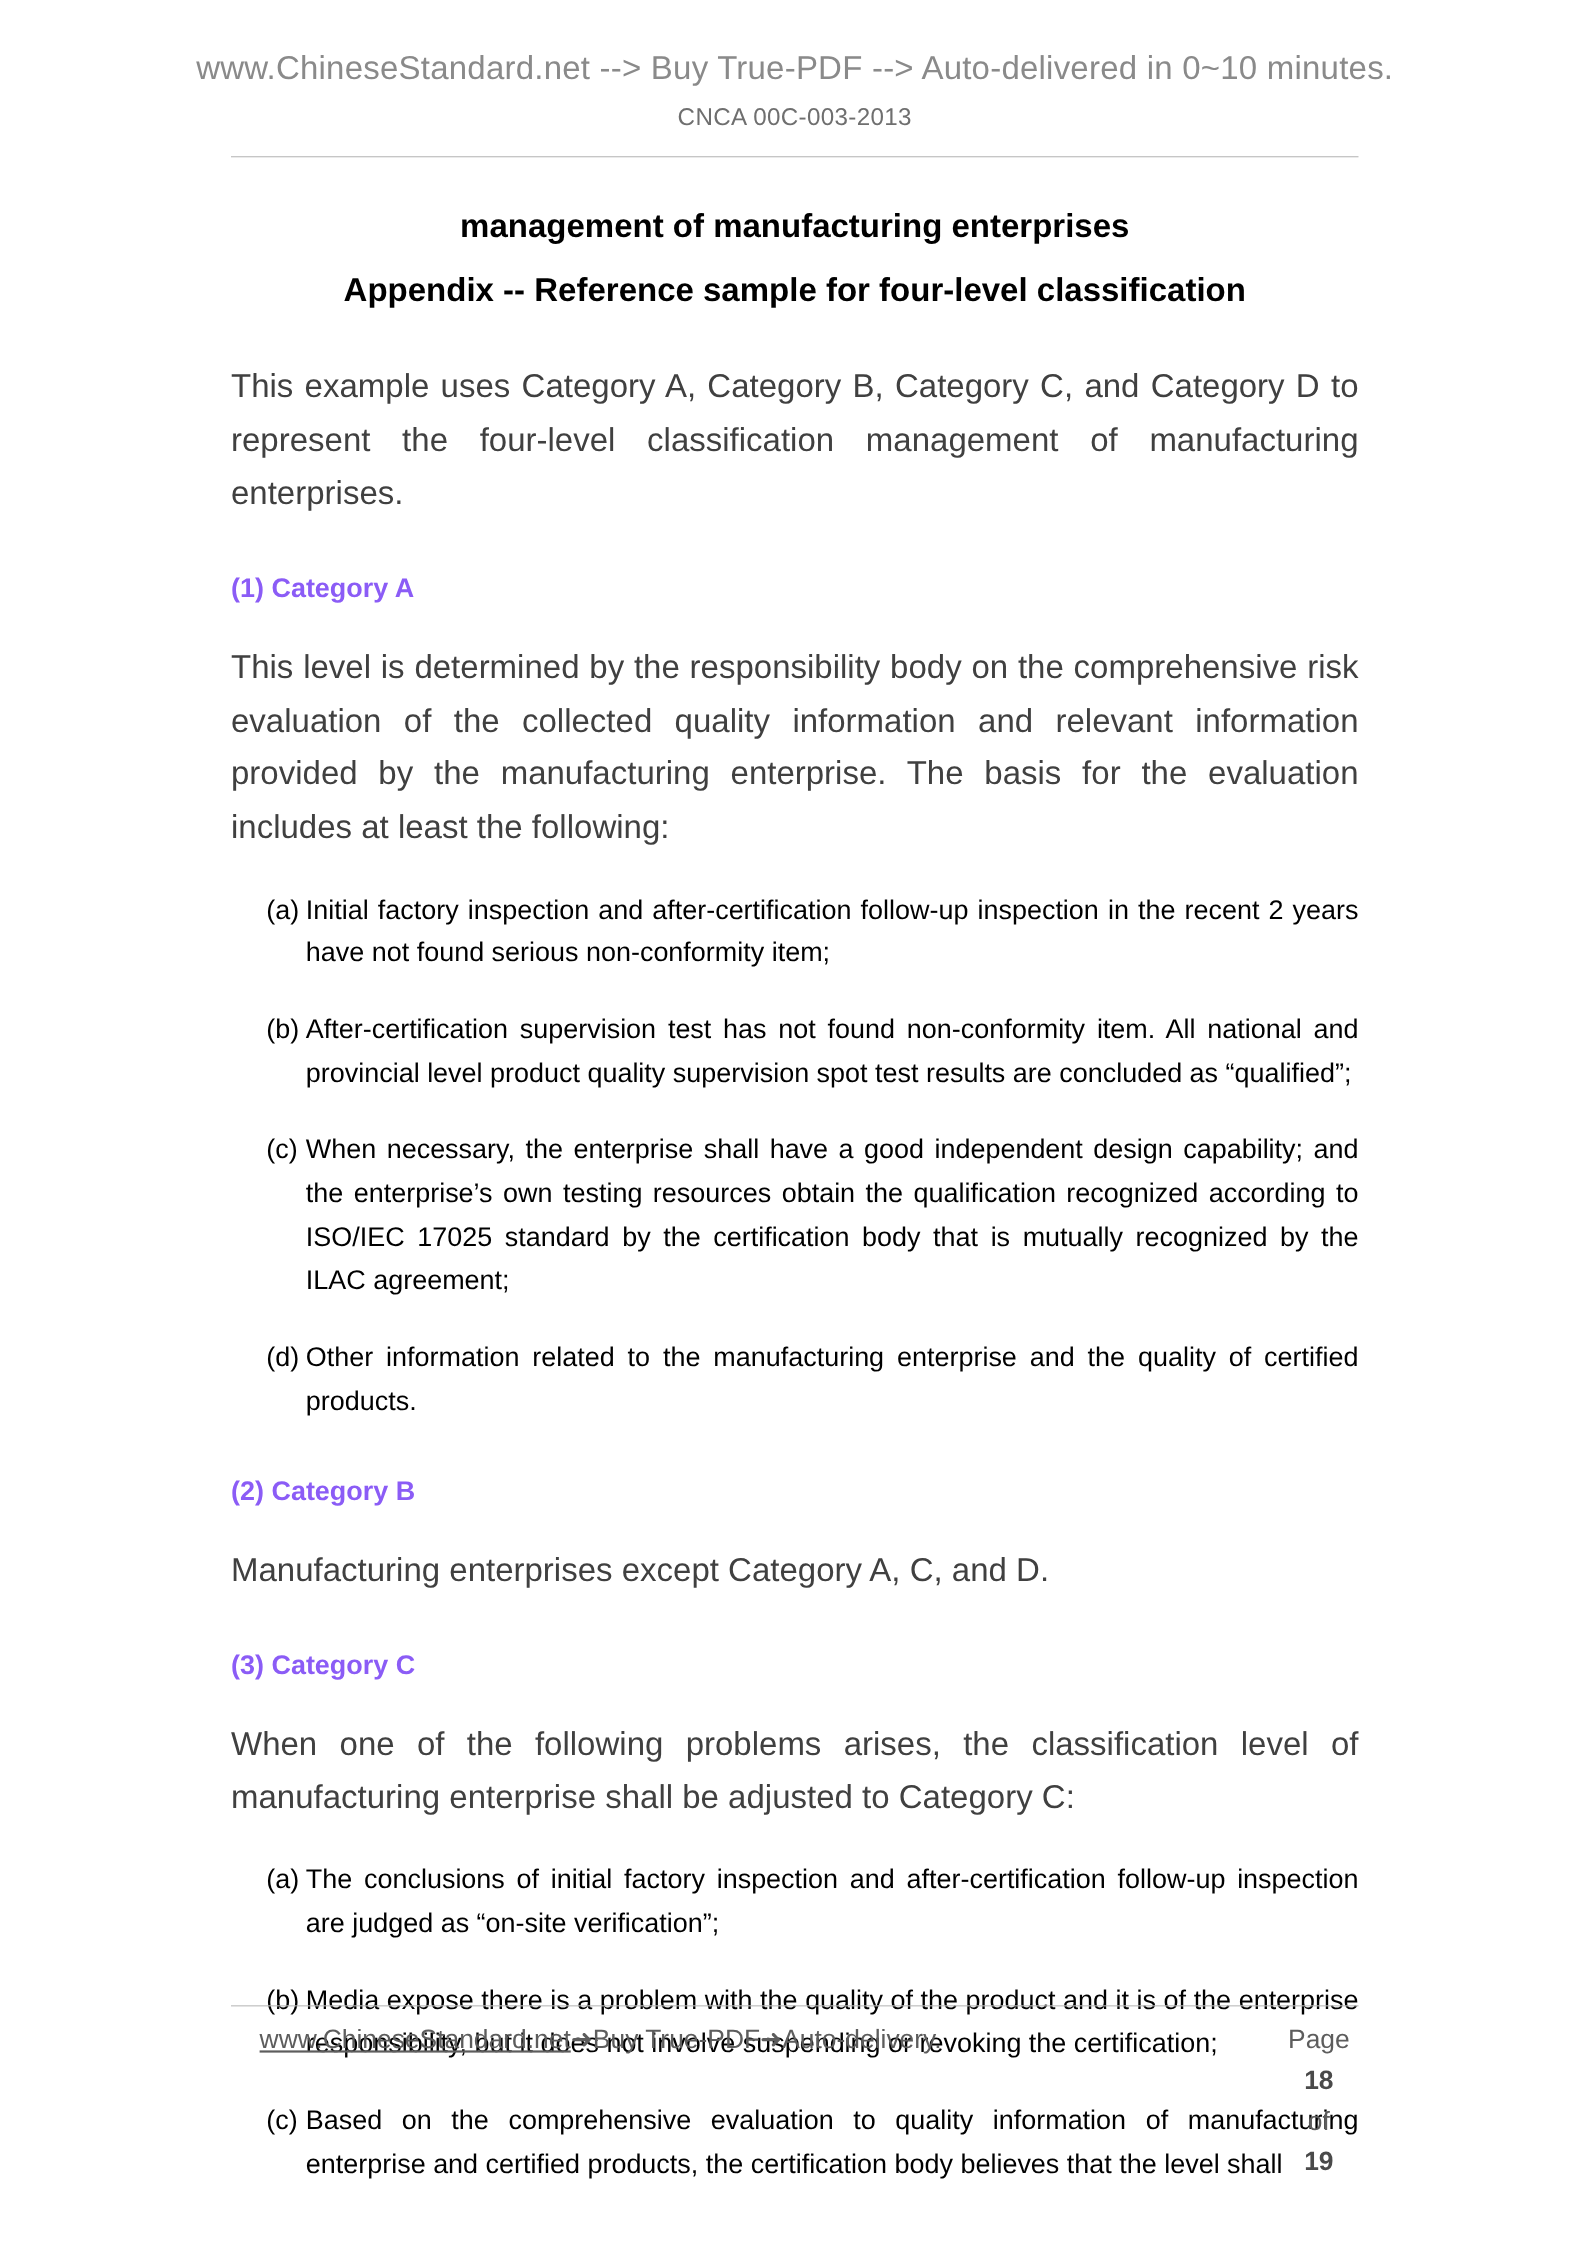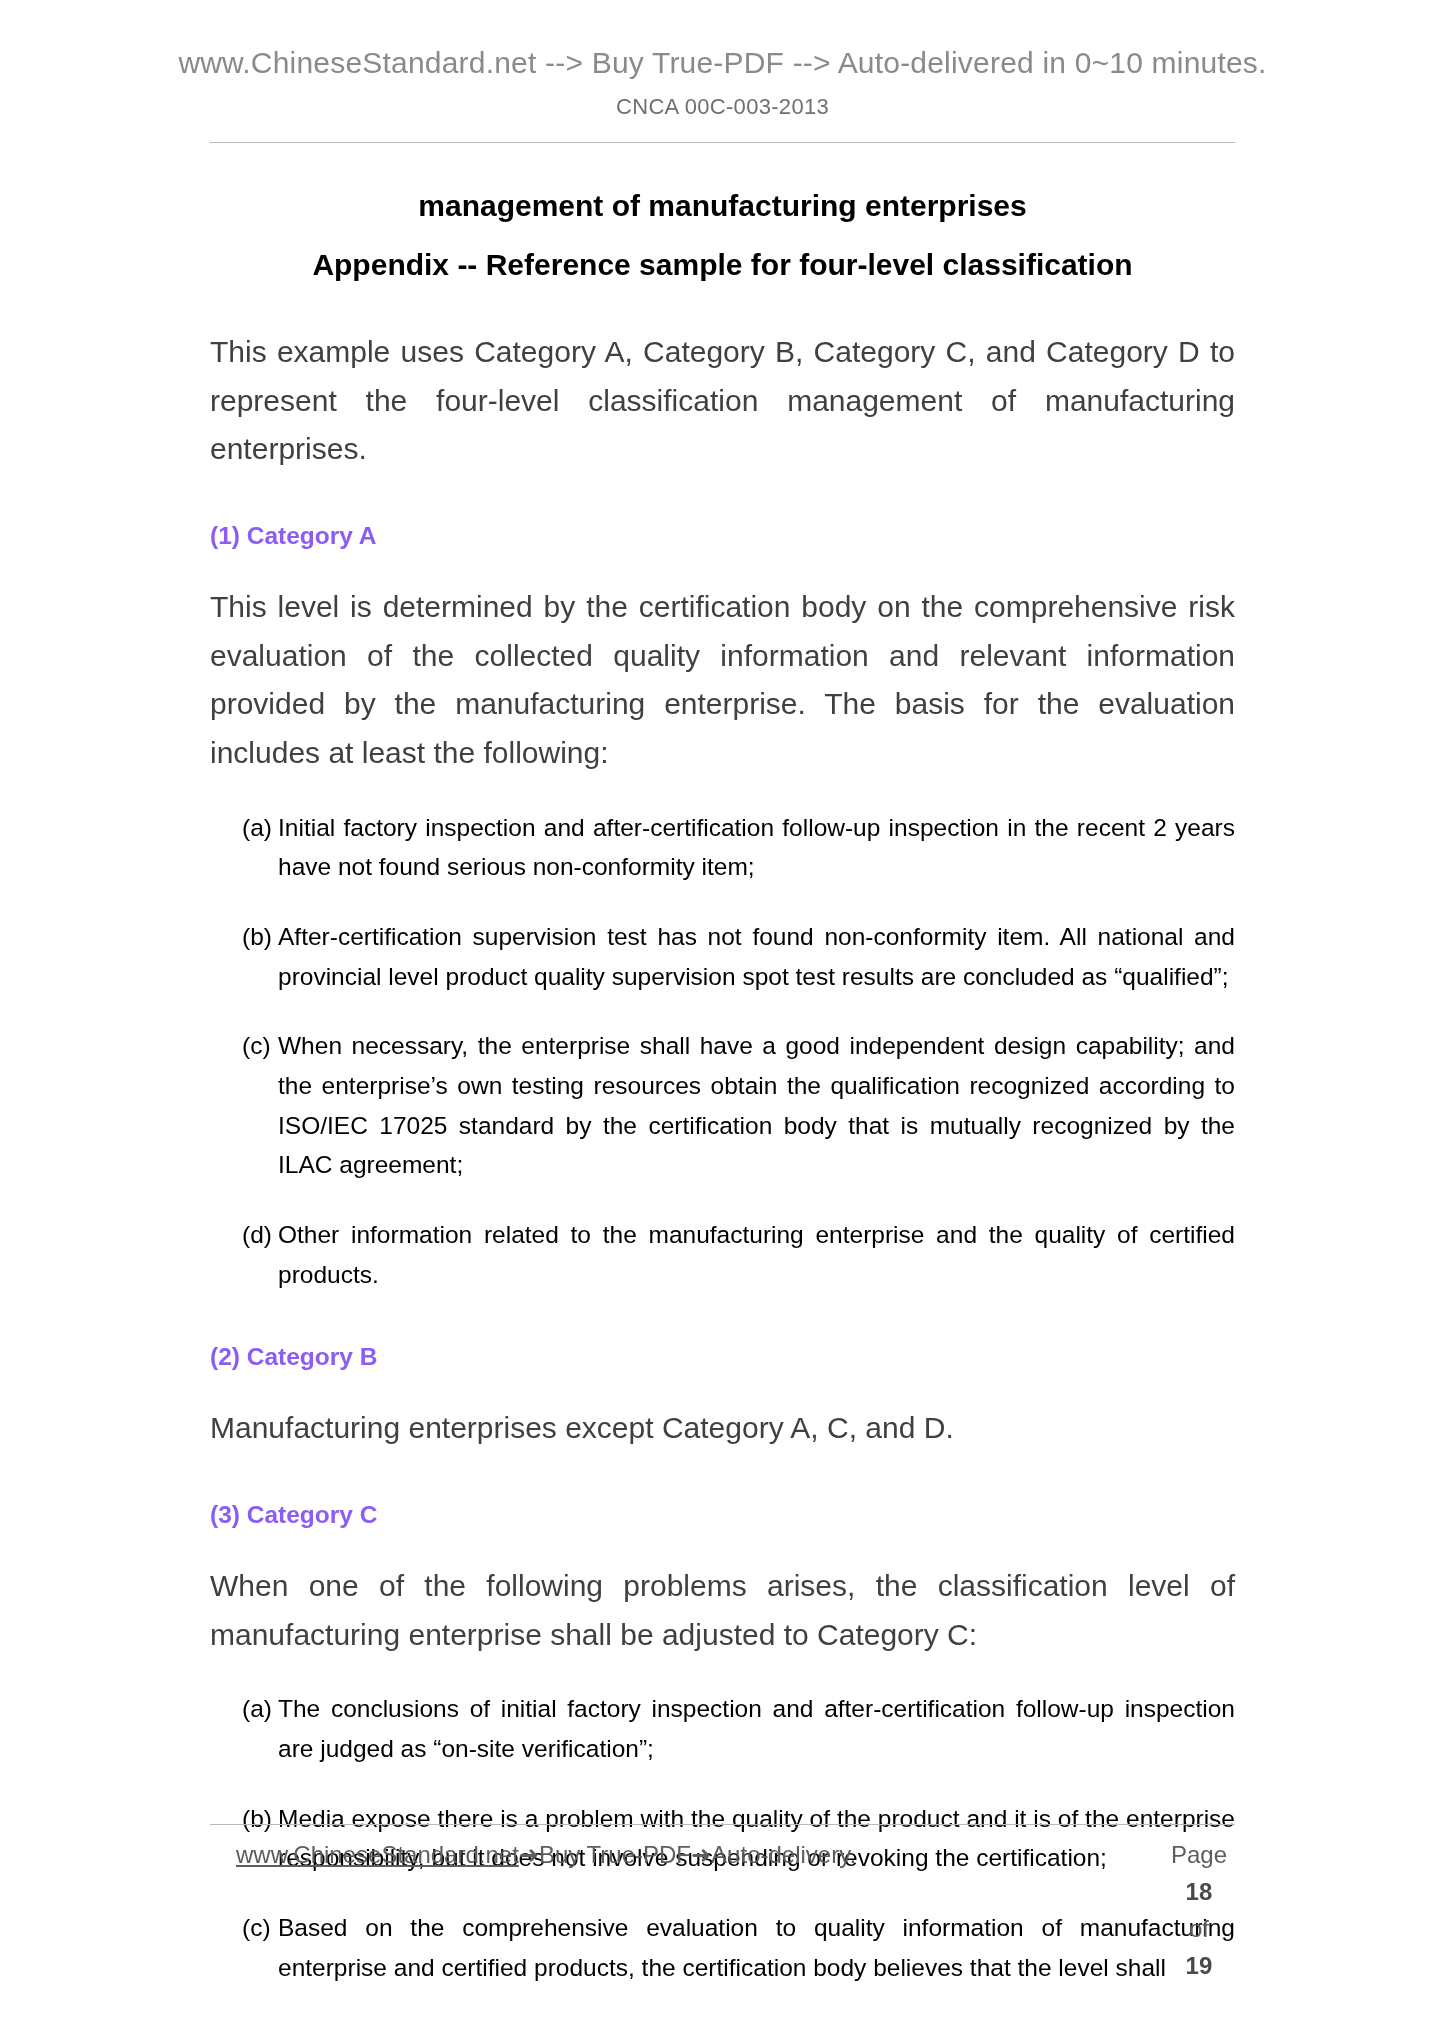--- a/index.html
+++ b/index.html
@@ -177,21 +177,21 @@
   <div class="content">
 
     <h1 class="doc-title">
       <span class="t-line">management of manufacturing enterprises</span>
       <span class="t-line">Appendix -- Reference sample for four-level classification</span>
     </h1>
 
     <p class="para first">This example uses Category A, Category B, Category C, and Category D to represent the four-level classification management of manufacturing enterprises.</p>
 
     <h2 class="section-head">(1) Category A</h2>
-    <p class="para">This level is determined by the certification body on the comprehensive risk evaluation of the collected quality information and relevant information provided by the manufacturing enterprise. The basis for the evaluation includes at least the following:</p>
+    <p class="para">This level is determined by the responsibility body on the comprehensive risk evaluation of the collected quality information and relevant information provided by the manufacturing enterprise. The basis for the evaluation includes at least the following:</p>
 
     <ol class="items">
       <li class="item">
         <span class="marker">(a)</span>
         <span class="itext">Initial factory inspection and after-certification follow-up inspection in the recent 2 years have not found serious non-conformity item;</span>
       </li>
       <li class="item">
         <span class="marker">(b)</span>
         <span class="itext">After-certification supervision test has not found non-conformity item. All national and provincial level product quality supervision spot test results are concluded as “qualified”;</span>
       </li>

